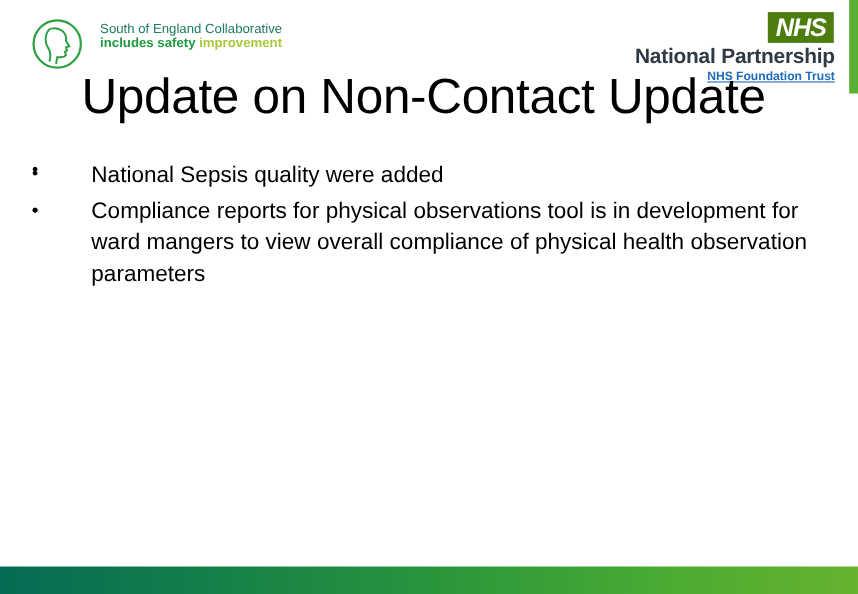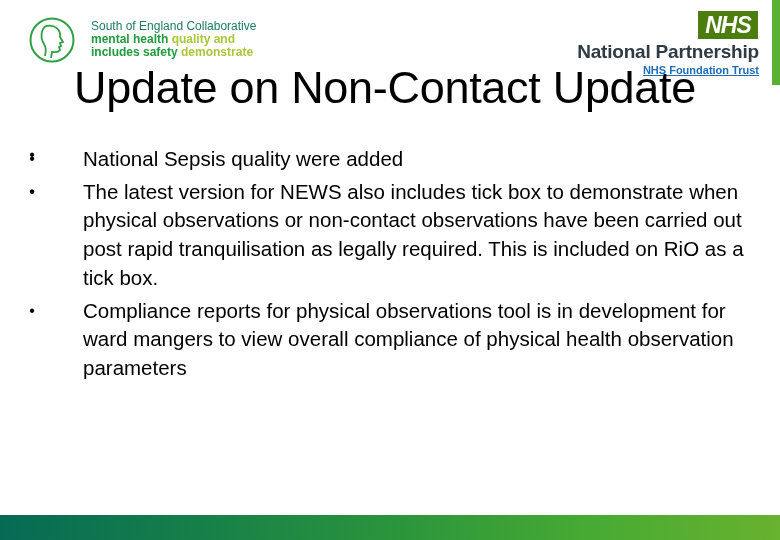--- a/index.html
+++ b/index.html
@@ -44,22 +44,21 @@
 <body>
 
 <div class="logo-left">
   <svg class="face" viewBox="0 0 48 48" width="48" height="48">
     <circle cx="24" cy="24" r="21.5" fill="none" stroke="#2ea043" stroke-width="2"></circle>
     <path d="M18 10 C27 8 33 14 32 21 L35 26 L32 27 L33 30 L31 31 L32 34 C30 37 26 36 24 36 L23 42" fill="none" stroke="#2ea043" stroke-width="1.8"></path>
     <path d="M18 10 C13 13 12 22 16 28 C18 31 18 36 17 40" fill="none" stroke="#2ea043" stroke-width="1.8"></path>
   </svg>
   <div class="lines">
     <div class="l1">South of England Collaborative</div>
-    <div><span class="g1">mental health</span><span class="g2"> quality and</span></div>
-    <div><span class="g1">includes safety</span><span class="g2"> demonstrate</span></div>
+    <div><span class="g1">includes safety</span><span class="g2"> improvement</span></div>
   </div>
 </div>
 
 <div class="logo-right">
   <div class="nhs-box">NHS</div>
   <div class="trust-name">National Partnership</div>
   <div class="trust-sub">NHS Foundation Trust</div>
 </div>
 
 <div class="right-bar"></div>
@@ -72,21 +71,20 @@
   </li>
   <li class="bullet">
     <span class="dot">•</span>
     <span>National Sepsis quality were added</span>
   </li>
   <li class="bullet">
     <span class="dot">•</span>
   </li>
   <li class="bullet">
     <span class="dot">•</span>
-    <span>The latest version for NEWS also includes tick box to demonstrate when physical observations or non-contact observations have been carried out post rapid tranquilisation as legally required.  This is included on RiO as a tick box.</span>
   </li>
   <li class="bullet">
     <span class="dot">•</span>
     <span>Compliance reports for physical observations tool is in development for ward mangers to view overall compliance of physical health observation parameters</span>
   </li>
 </ul>
 
 <div class="bottom-bar"></div>
 
 </body></html>

